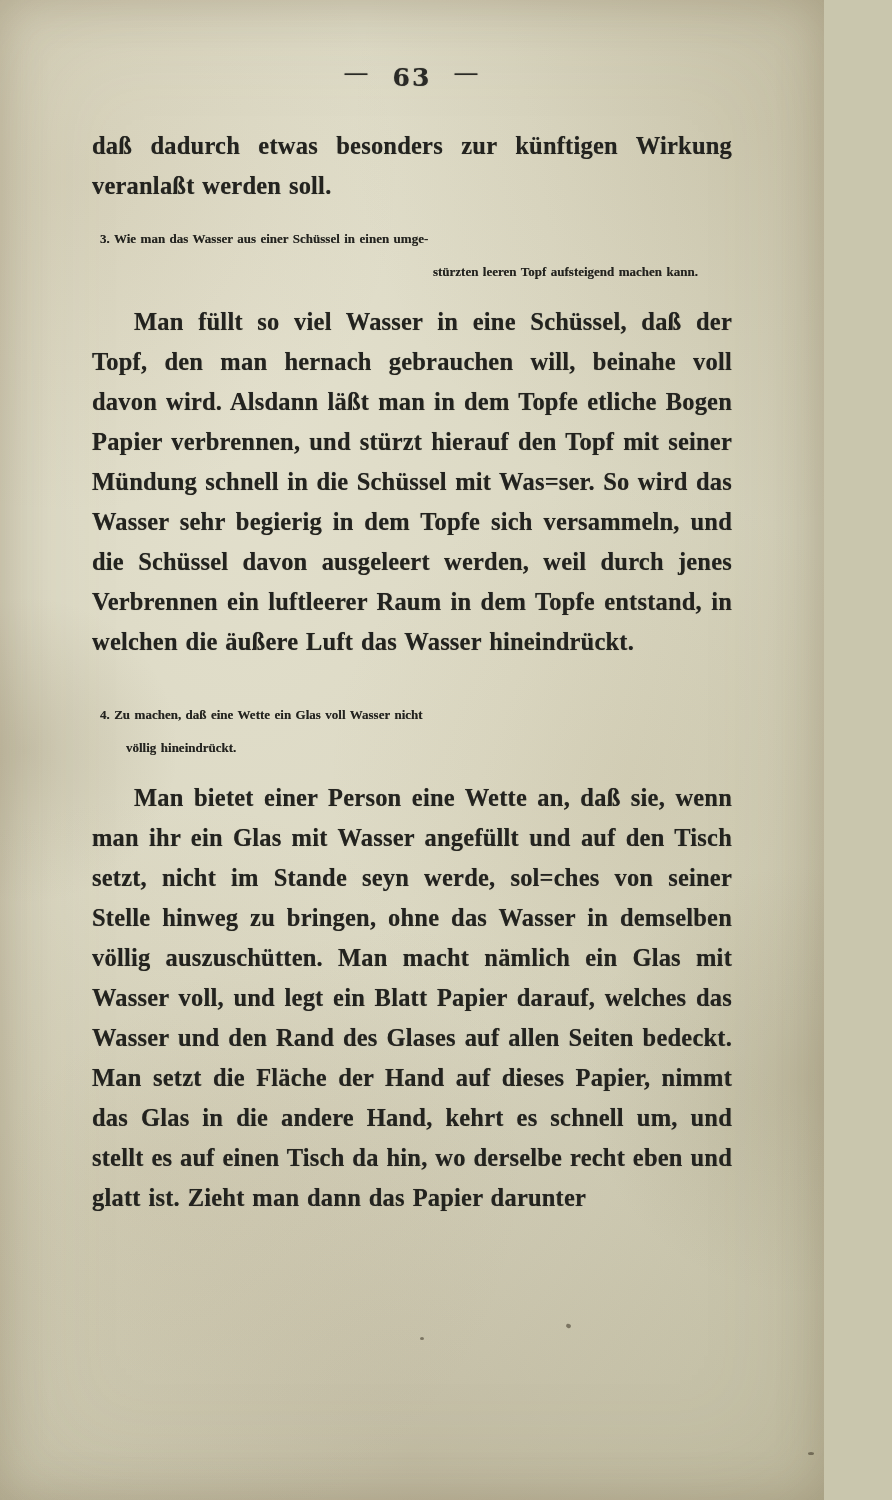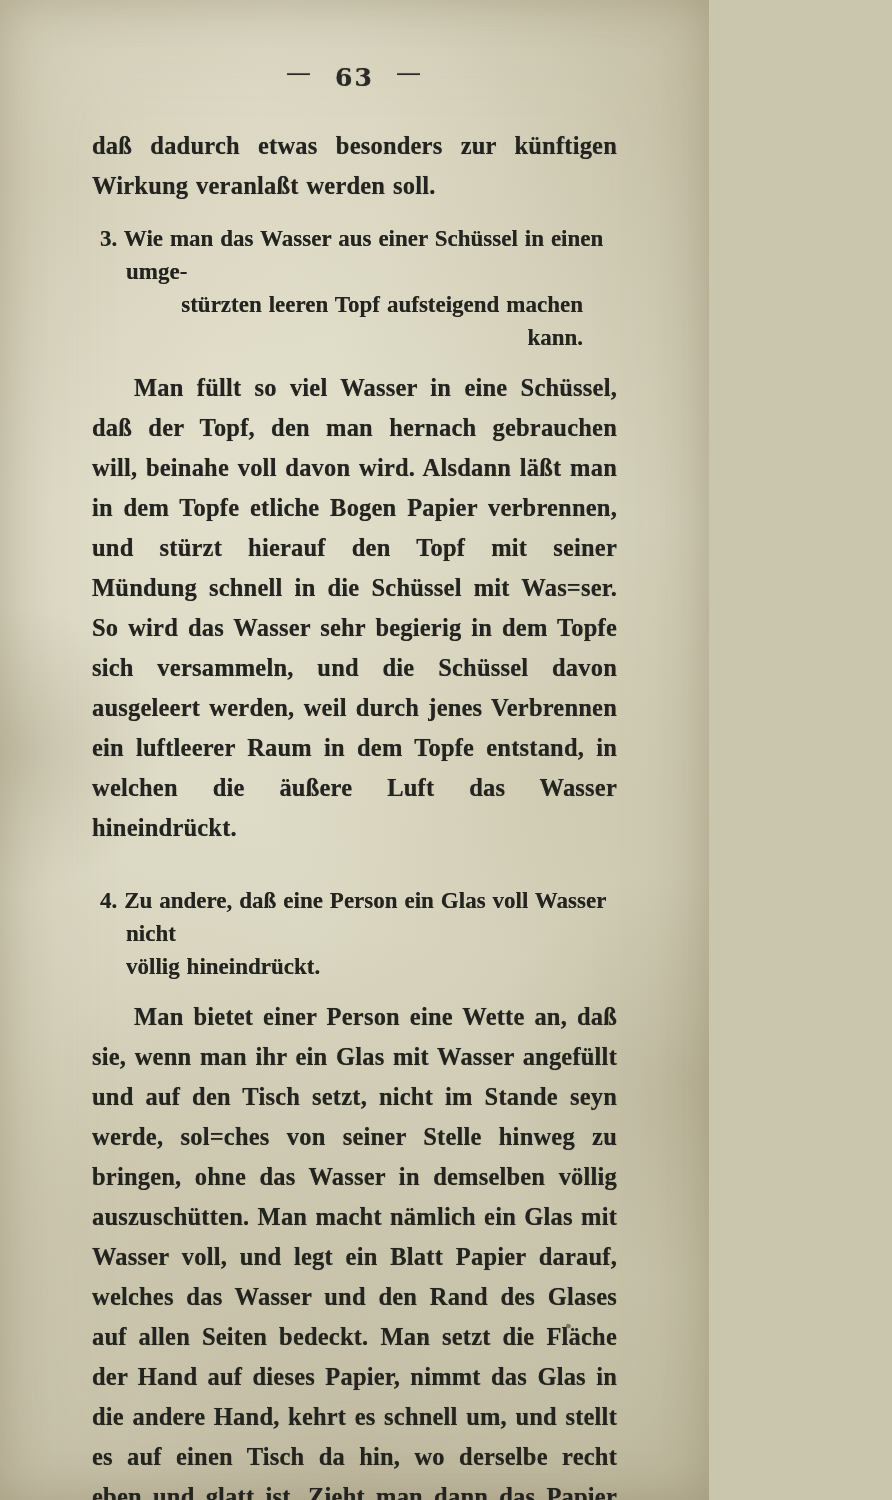--- a/index.html
+++ b/index.html
@@ -9,21 +9,21 @@
   body {
     width: 892px;
     height: 1500px;
     background: #c9c6ad;
     font-family: "DejaVu Serif", serif;
     overflow: hidden;
   }
   
   .page {
     position: relative;
-    width: 709px;
+    width: 824px;
     height: 1500px;
     background:
       radial-gradient(ellipse at 30% 25%, #e3e0cd 0%, #dcd9c4 38%, #d2cfb8 68%, #c4c1a6 100%);
     box-sizing: border-box;
     overflow: hidden;
   }
   
   .stains {
     position: absolute;
     inset: 0;
@@ -85,21 +85,21 @@
     font-weight: 600;
   }
   p.body.indent {
     text-indent: 42px;
   }
   .para-gap {
     height: 18px;
   }
   
   .subhead {
-    font-size: 23px;
+    font-size: 13px;
     line-height: 33px;
     font-weight: 700;
     margin: 16px 0 14px 0;
     color: #23231f;
     word-spacing: 1.2px;
     text-shadow: 0 0 0.6px rgba(35,35,30,0.5);
   }
   .subhead .num {
     font-weight: 700;
   }
@@ -140,21 +140,21 @@
     <div class="subhead fraktur hanging">
       <span class="ln"><span class="num">3.</span> <span>Wie man das Wasser aus einer Schüssel in einen umge-</span></span>
       <span class="ln" style="text-align:right;padding-right:24px;">stürzten leeren Topf aufsteigend machen kann.</span>
     </div>
 
     <p class="body fraktur indent">Man füllt so viel Wasser in eine Schüssel, daß der Topf, den man hernach gebrauchen will, beinahe voll davon wird. Alsdann läßt man in dem Topfe etliche Bogen Papier verbrennen, und stürzt hierauf den Topf mit seiner Mündung schnell in die Schüssel mit Was=ser. So wird das Wasser sehr begierig in dem Topfe sich versammeln, und die Schüssel davon ausgeleert werden, weil durch jenes Verbrennen ein luftleerer Raum in dem Topfe entstand, in welchen die äußere Luft das Wasser hineindrückt.</p>
 
     <div class="para-gap"></div>
 
     <div class="subhead fraktur hanging">
-      <span class="ln"><span class="num">4.</span> <span>Zu andere, daß eine Person ein Glas voll Wasser nicht</span></span>
+      <span class="ln"><span class="num">4.</span> <span>Zu machen, daß eine Wette ein Glas voll Wasser nicht</span></span>
       <span class="ln">völlig hineindrückt.</span>
     </div>
 
     <p class="body fraktur indent">Man bietet einer Person eine Wette an, daß sie, wenn man ihr ein Glas mit Wasser angefüllt und auf den Tisch setzt, nicht im Stande seyn werde, sol=ches von seiner Stelle hinweg zu bringen, ohne das Wasser in demselben völlig auszuschütten. Man macht nämlich ein Glas mit Wasser voll, und legt ein Blatt Papier darauf, welches das Wasser und den Rand des Glases auf allen Seiten bedeckt. Man setzt die Fläche der Hand auf dieses Papier, nimmt das Glas in die andere Hand, kehrt es schnell um, und stellt es auf einen Tisch da hin, wo derselbe recht eben und glatt ist. Zieht man dann das Papier darunter</p>
 
   </div>
 
   <div class="speck" style="left:420px;top:1337px;width:4px;height:3px;"></div>
   <div class="speck" style="left:566px;top:1324px;width:5px;height:4px;transform:rotate(20deg);"></div>
   <div class="speck" style="left:808px;top:1452px;width:6px;height:3px;"></div>

